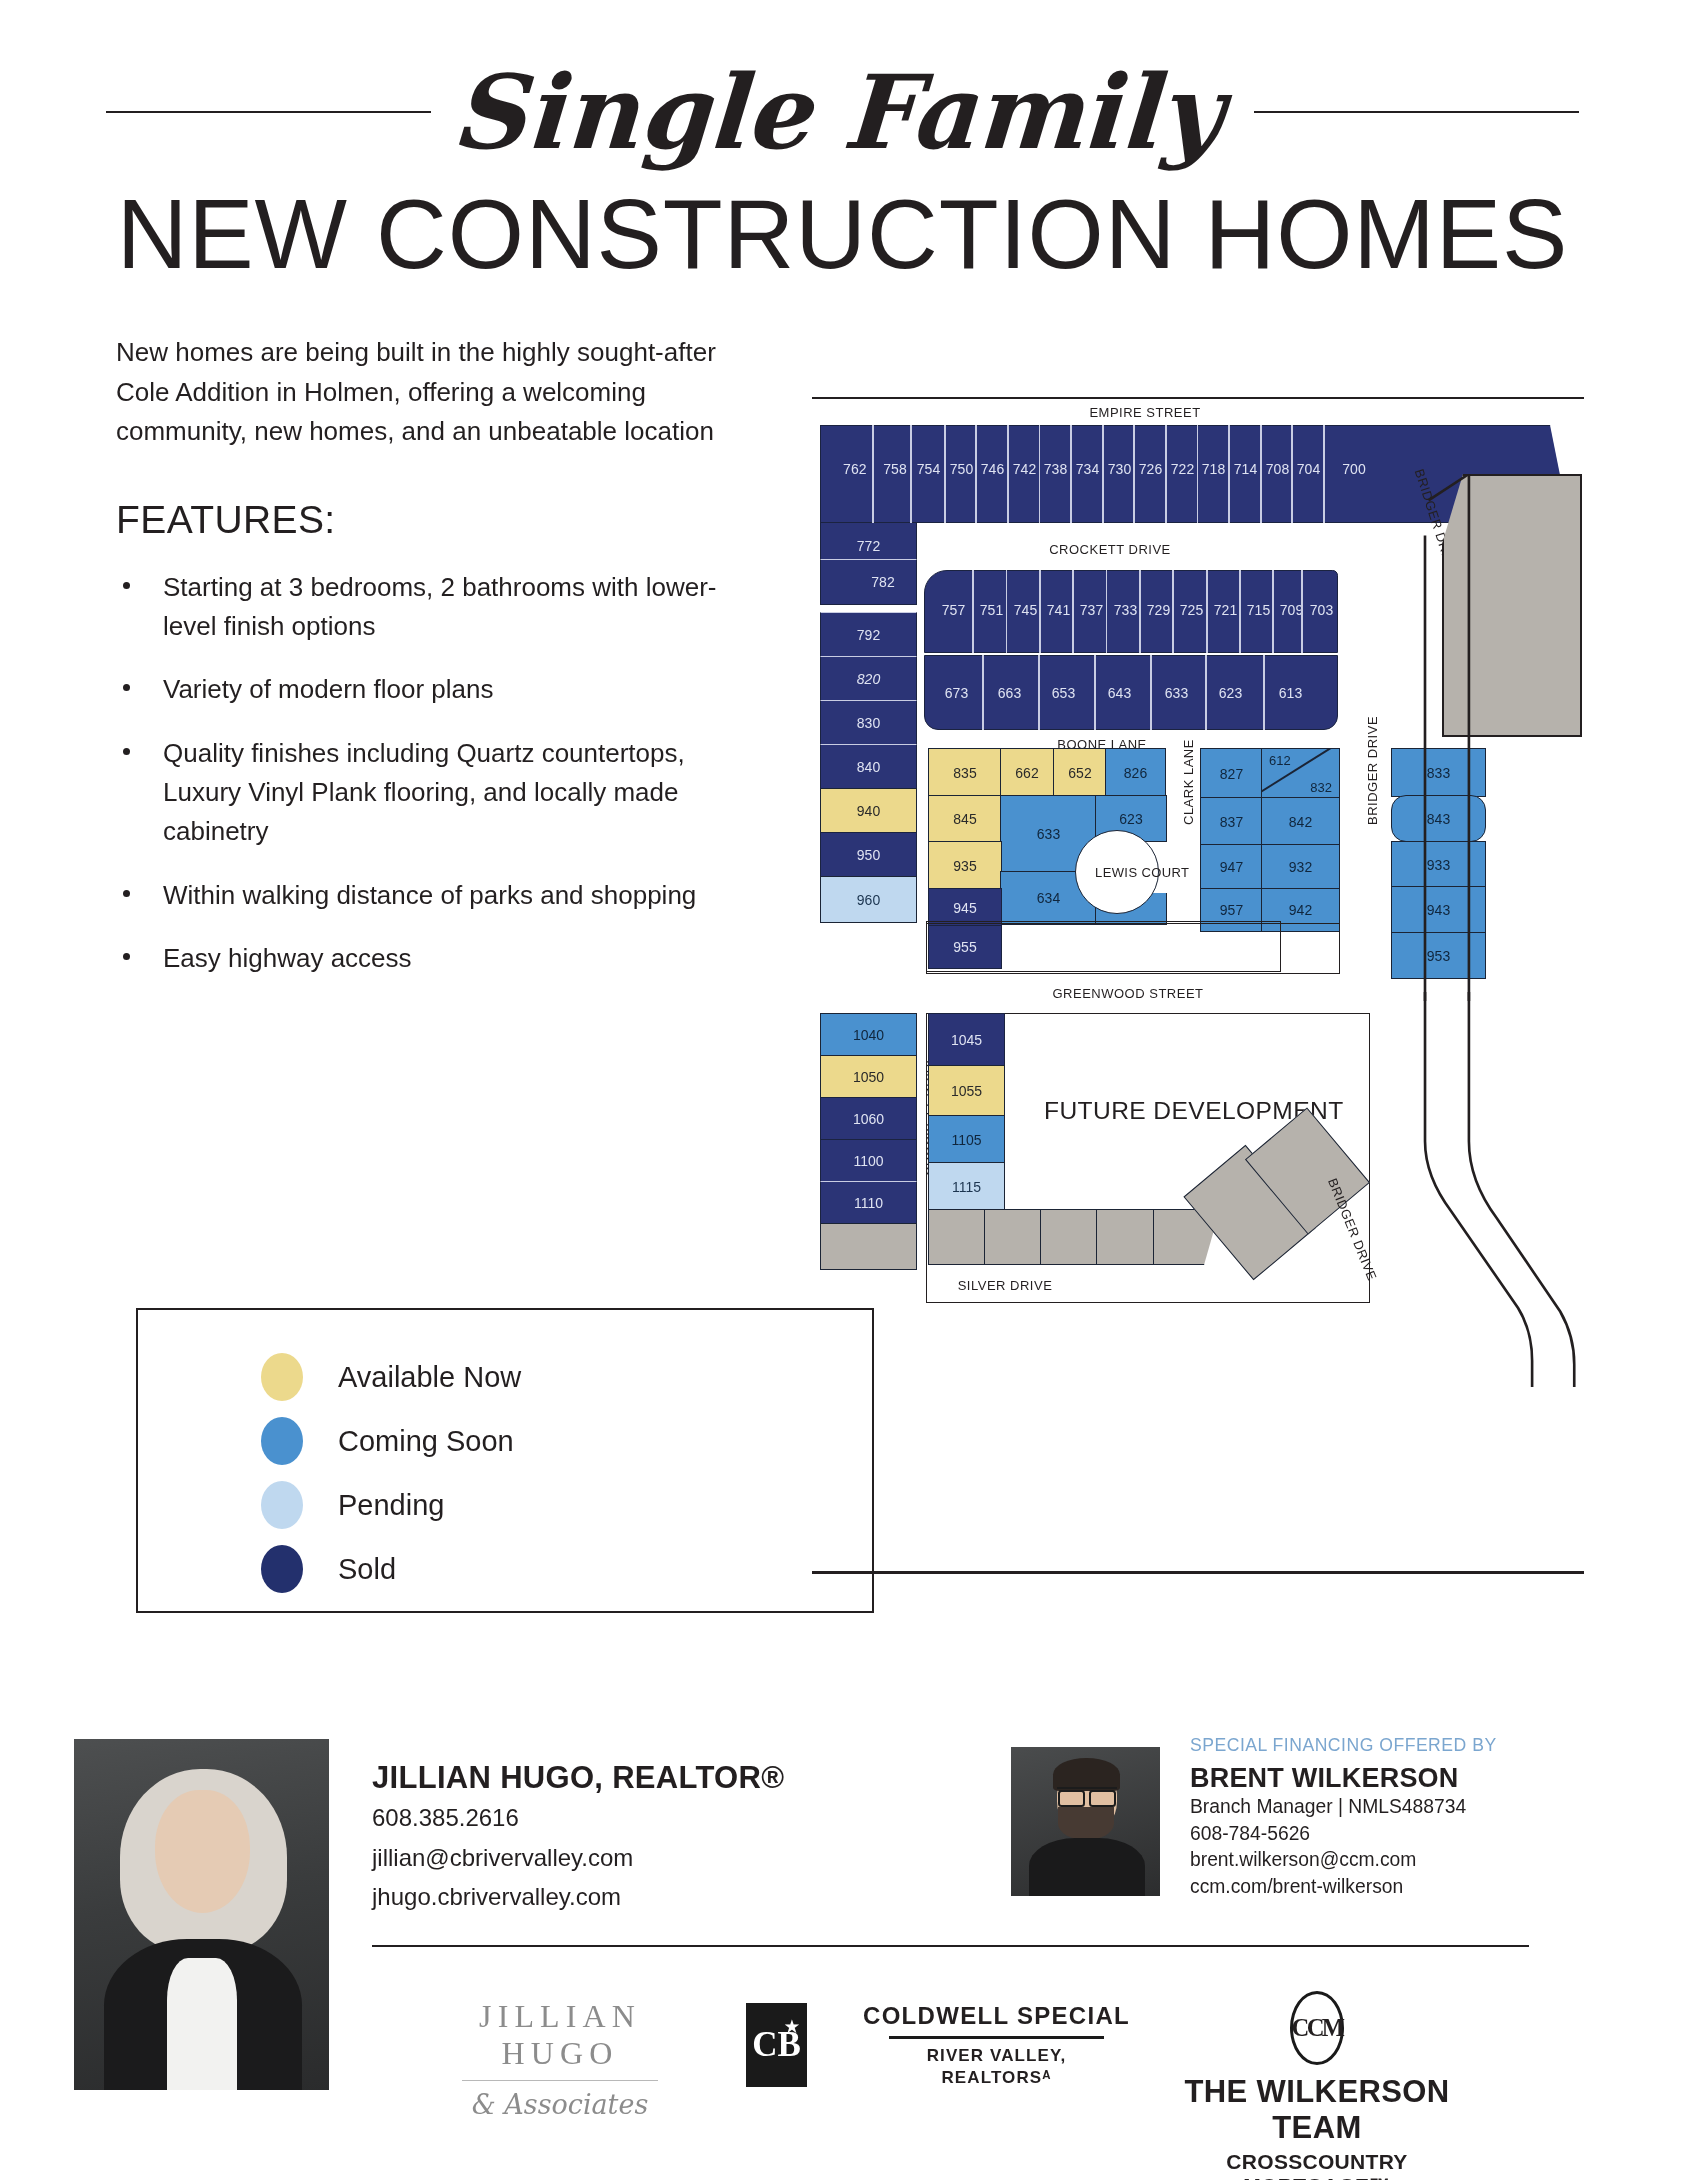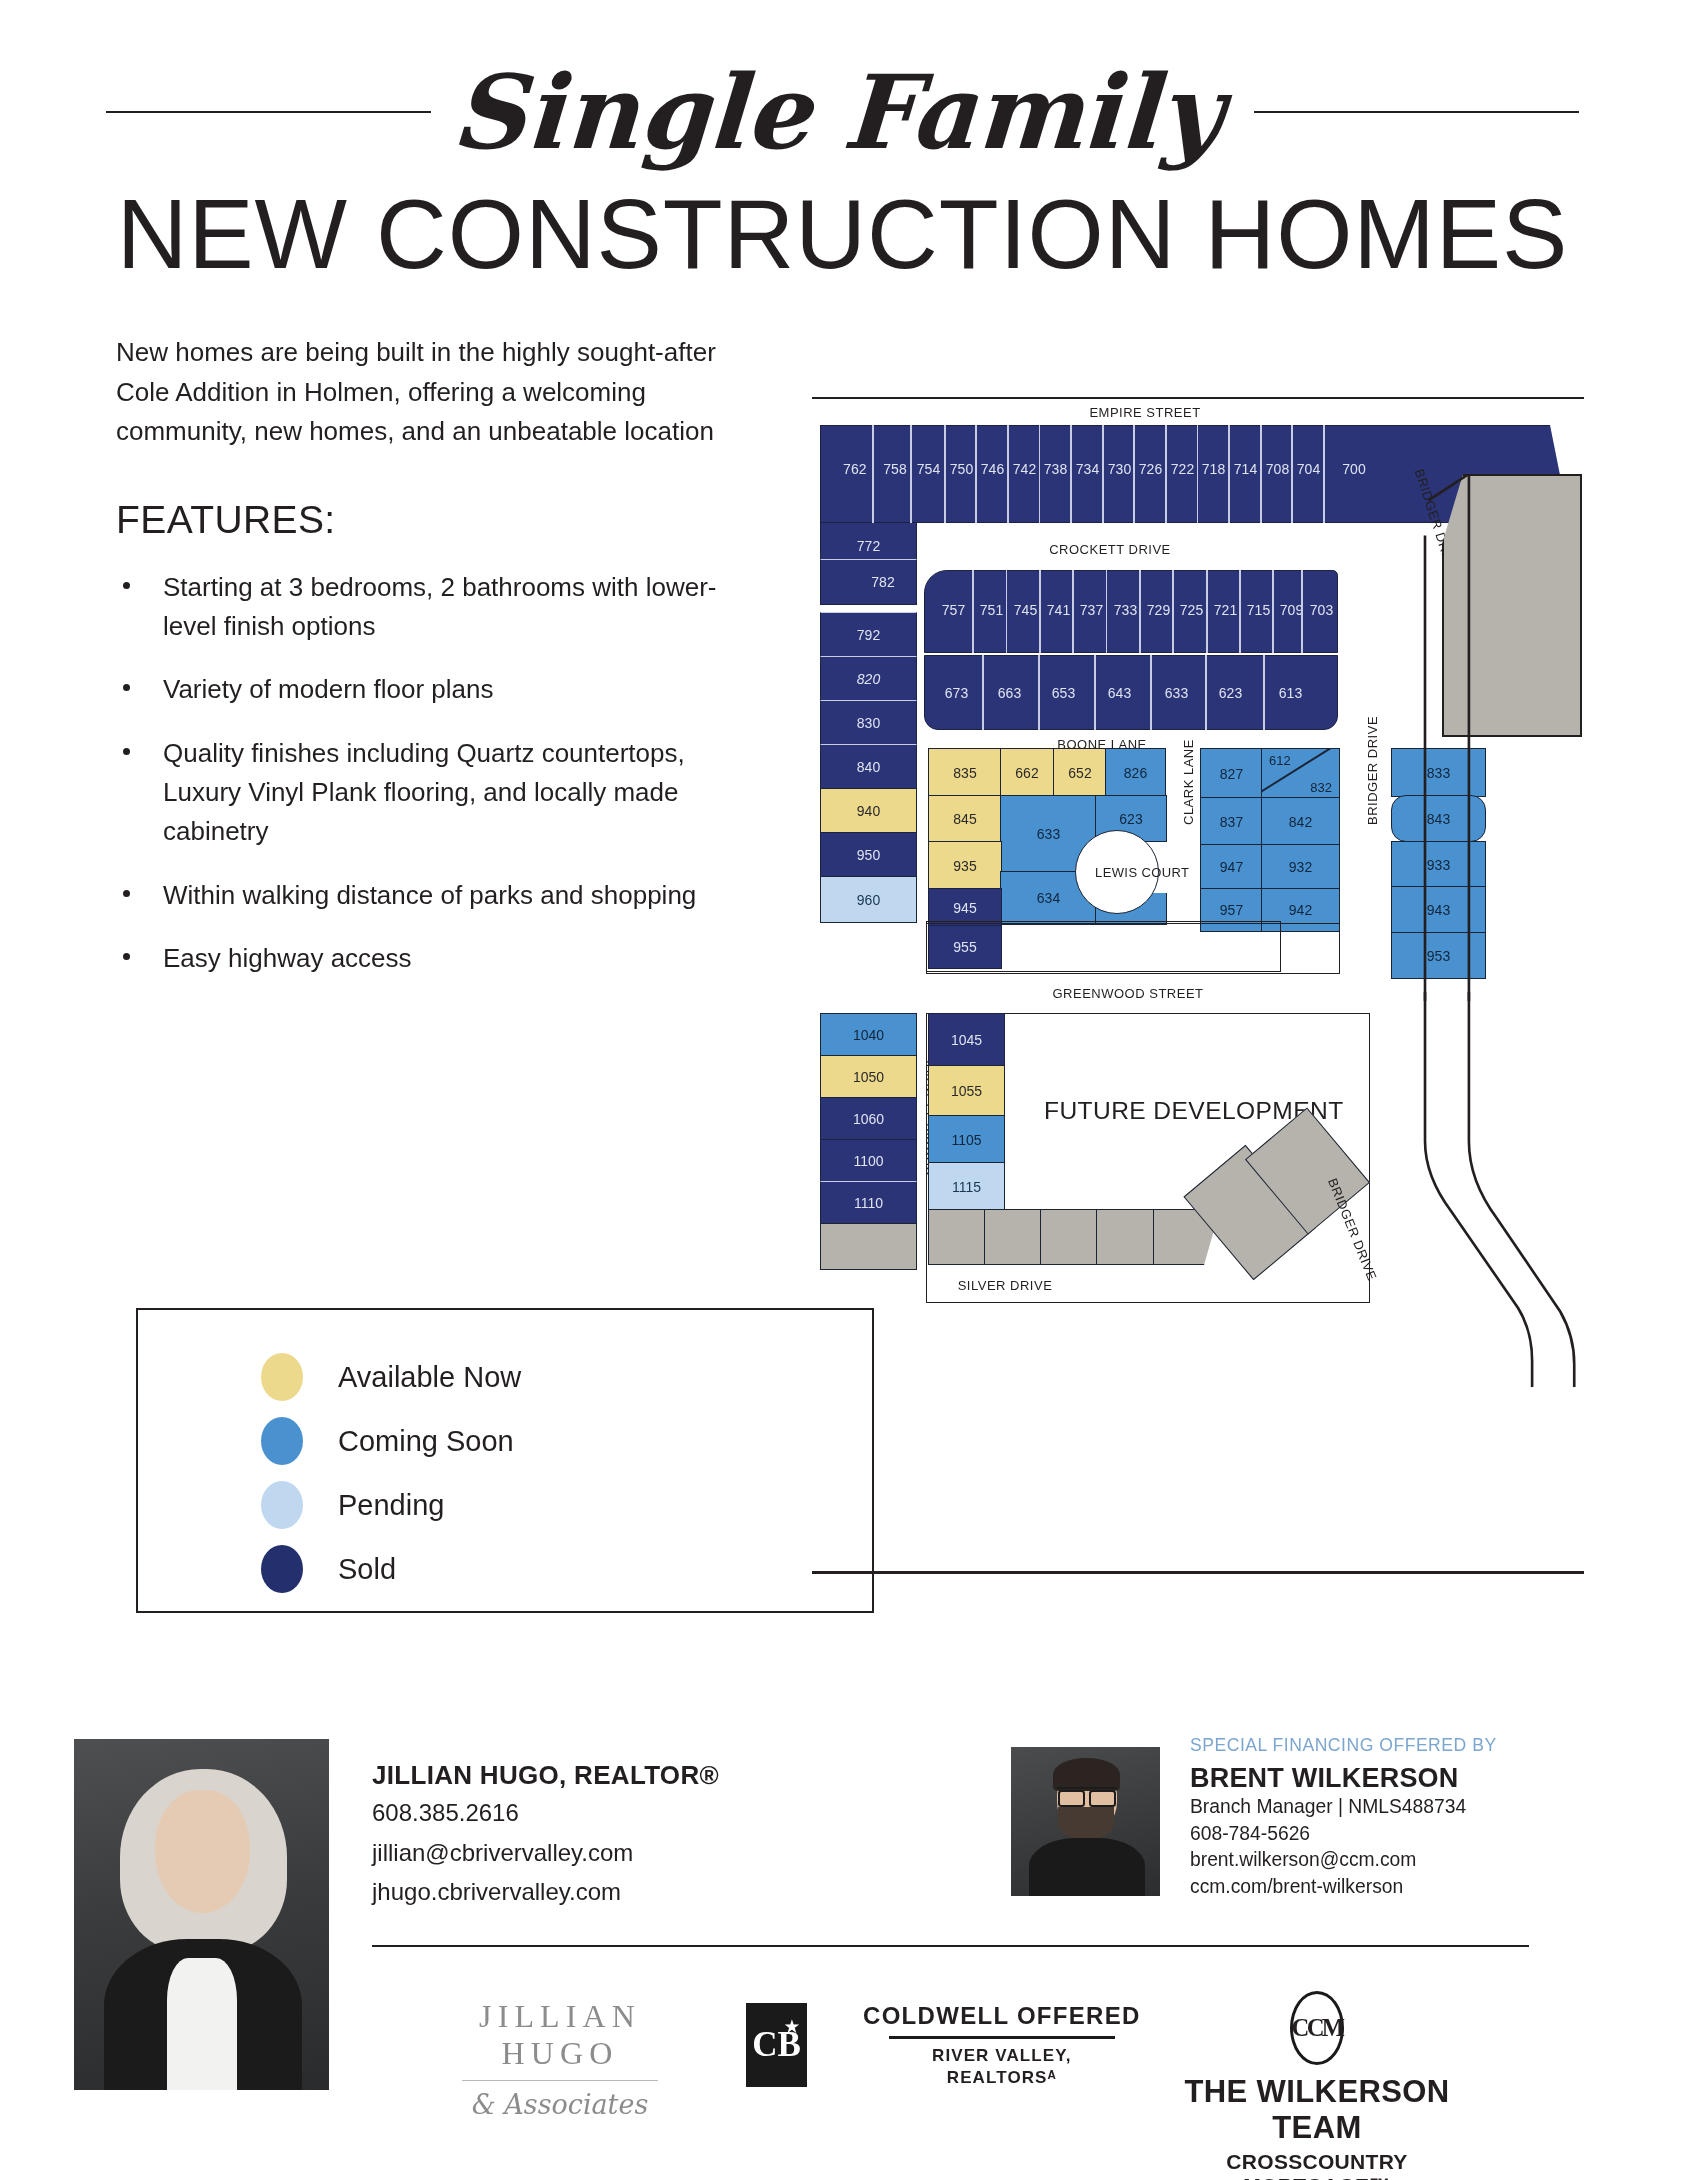--- a/index.html
+++ b/index.html
@@ -132,21 +132,21 @@
   }
   .photo-jillian .body {
     position: absolute; left: 30px; top: 200px; width: 198px; height: 158px;
     background: #1b1b1c; border-radius: 42% 42% 0 0;
   }
   .photo-jillian .shirt {
     position: absolute; left: 93px; top: 219px; width: 70px; height: 140px;
     background: #f2f2f0; border-radius: 30% 30% 0 0;
   }
   .jillian-info { position: absolute; left: 372px; top: 39px; }
-  .jillian-name { font-size: 26px; font-weight: 700; letter-spacing: 0.3px; }
+  .jillian-name { font-size: 31px; font-weight: 700; letter-spacing: 0.3px; }
   .jillian-line { font-size: 24px; line-height: 1.42; margin-top: 5.3px; }
 
   .photo-brent {
     position: absolute; left: 1011px; top: 26px; width: 149px; height: 149px;
     background: linear-gradient(165deg,#4a4c4d,#2c2d2e);
     overflow: hidden;
   }
   .photo-brent .bhead {
     position: absolute; left: 46px; top: 16px; width: 60px; height: 70px;
     background: #e0bfa2; border-radius: 45%;
@@ -493,21 +493,21 @@
     <div class="lrule"></div>
     <div class="l2">&amp; Associates</div>
   </div>
 
   <div class="logo-cb">
     <div class="cb-mark">
       <span>CB</span>
       <span class="star">★</span>
     </div>
     <div class="cb-text">
-      <div class="t1">COLDWELL OFFERED</div>
+      <div class="t1">COLDWELL SPECIAL</div>
       <div class="trule"></div>
       <div class="t2" style="white-space:pre-line;">RIVER VALLEY,
 REALTORSᴬ</div>
     </div>
   </div>
 
   <div class="logo-wt">
     <div class="ccm-ring">CCM</div>
     <div class="wt-1">THE WILKERSON TEAM</div>
     <div class="wt-2">CROSSCOUNTRY MORTGAGE™</div>

